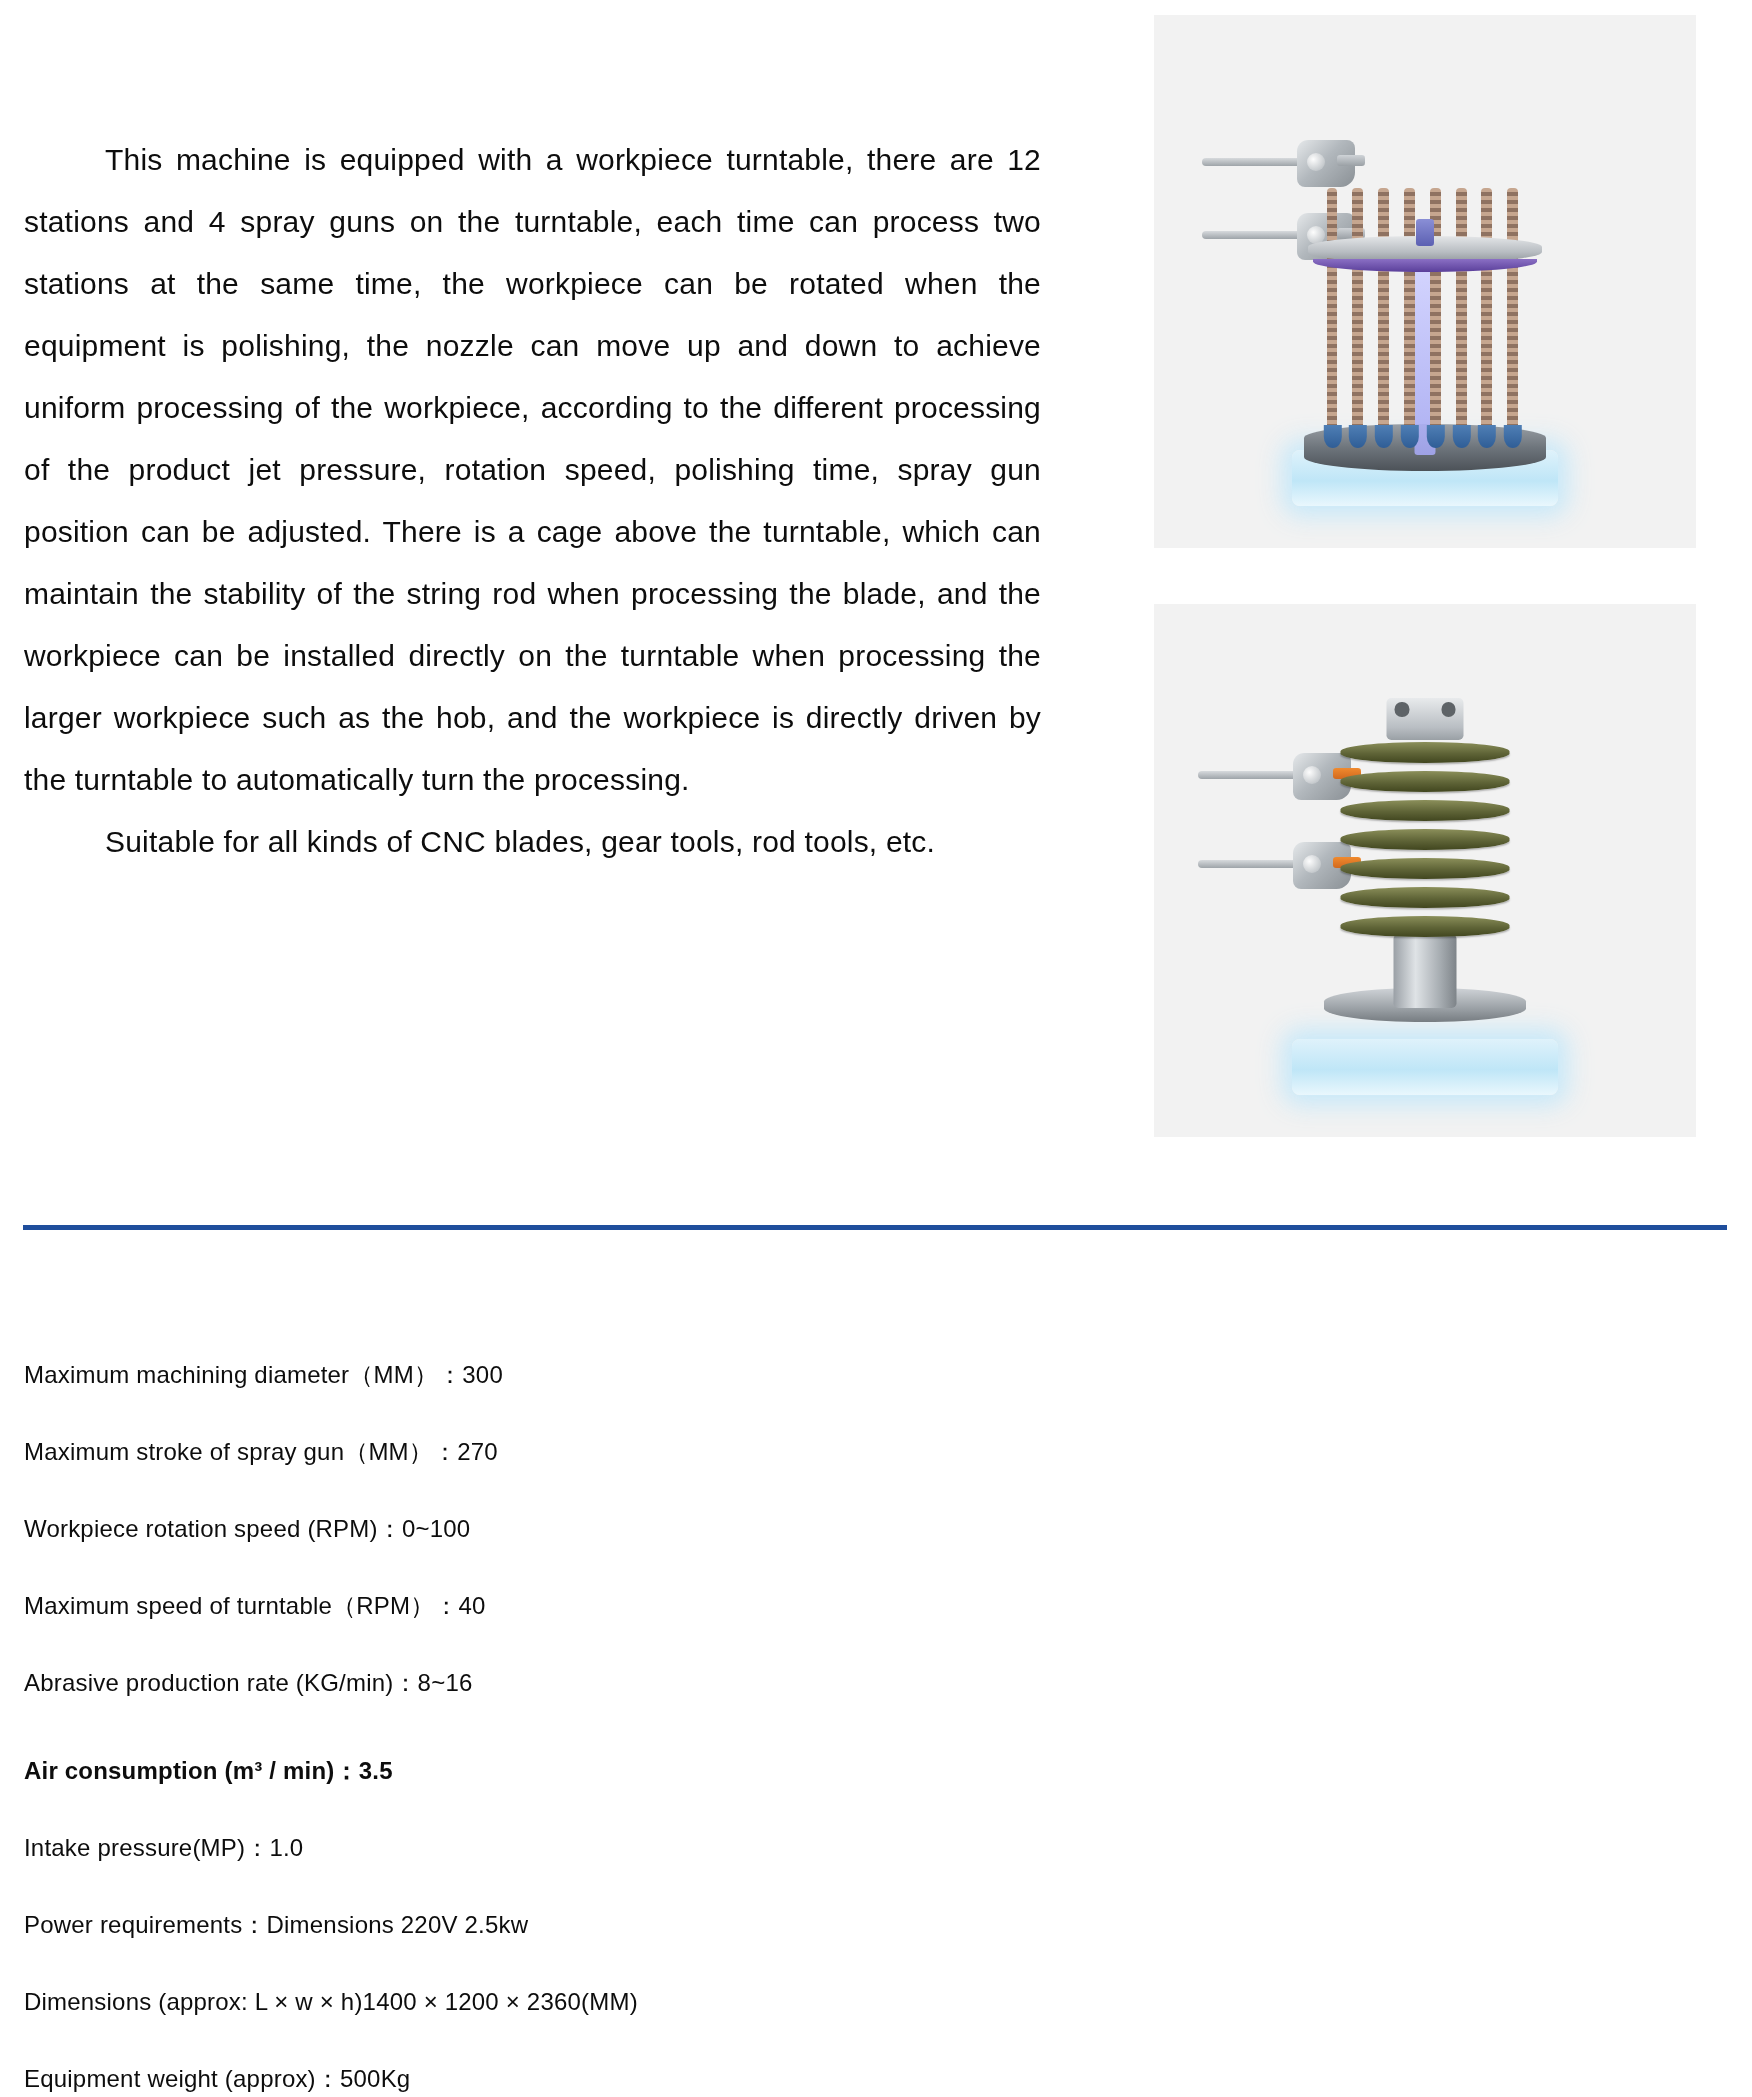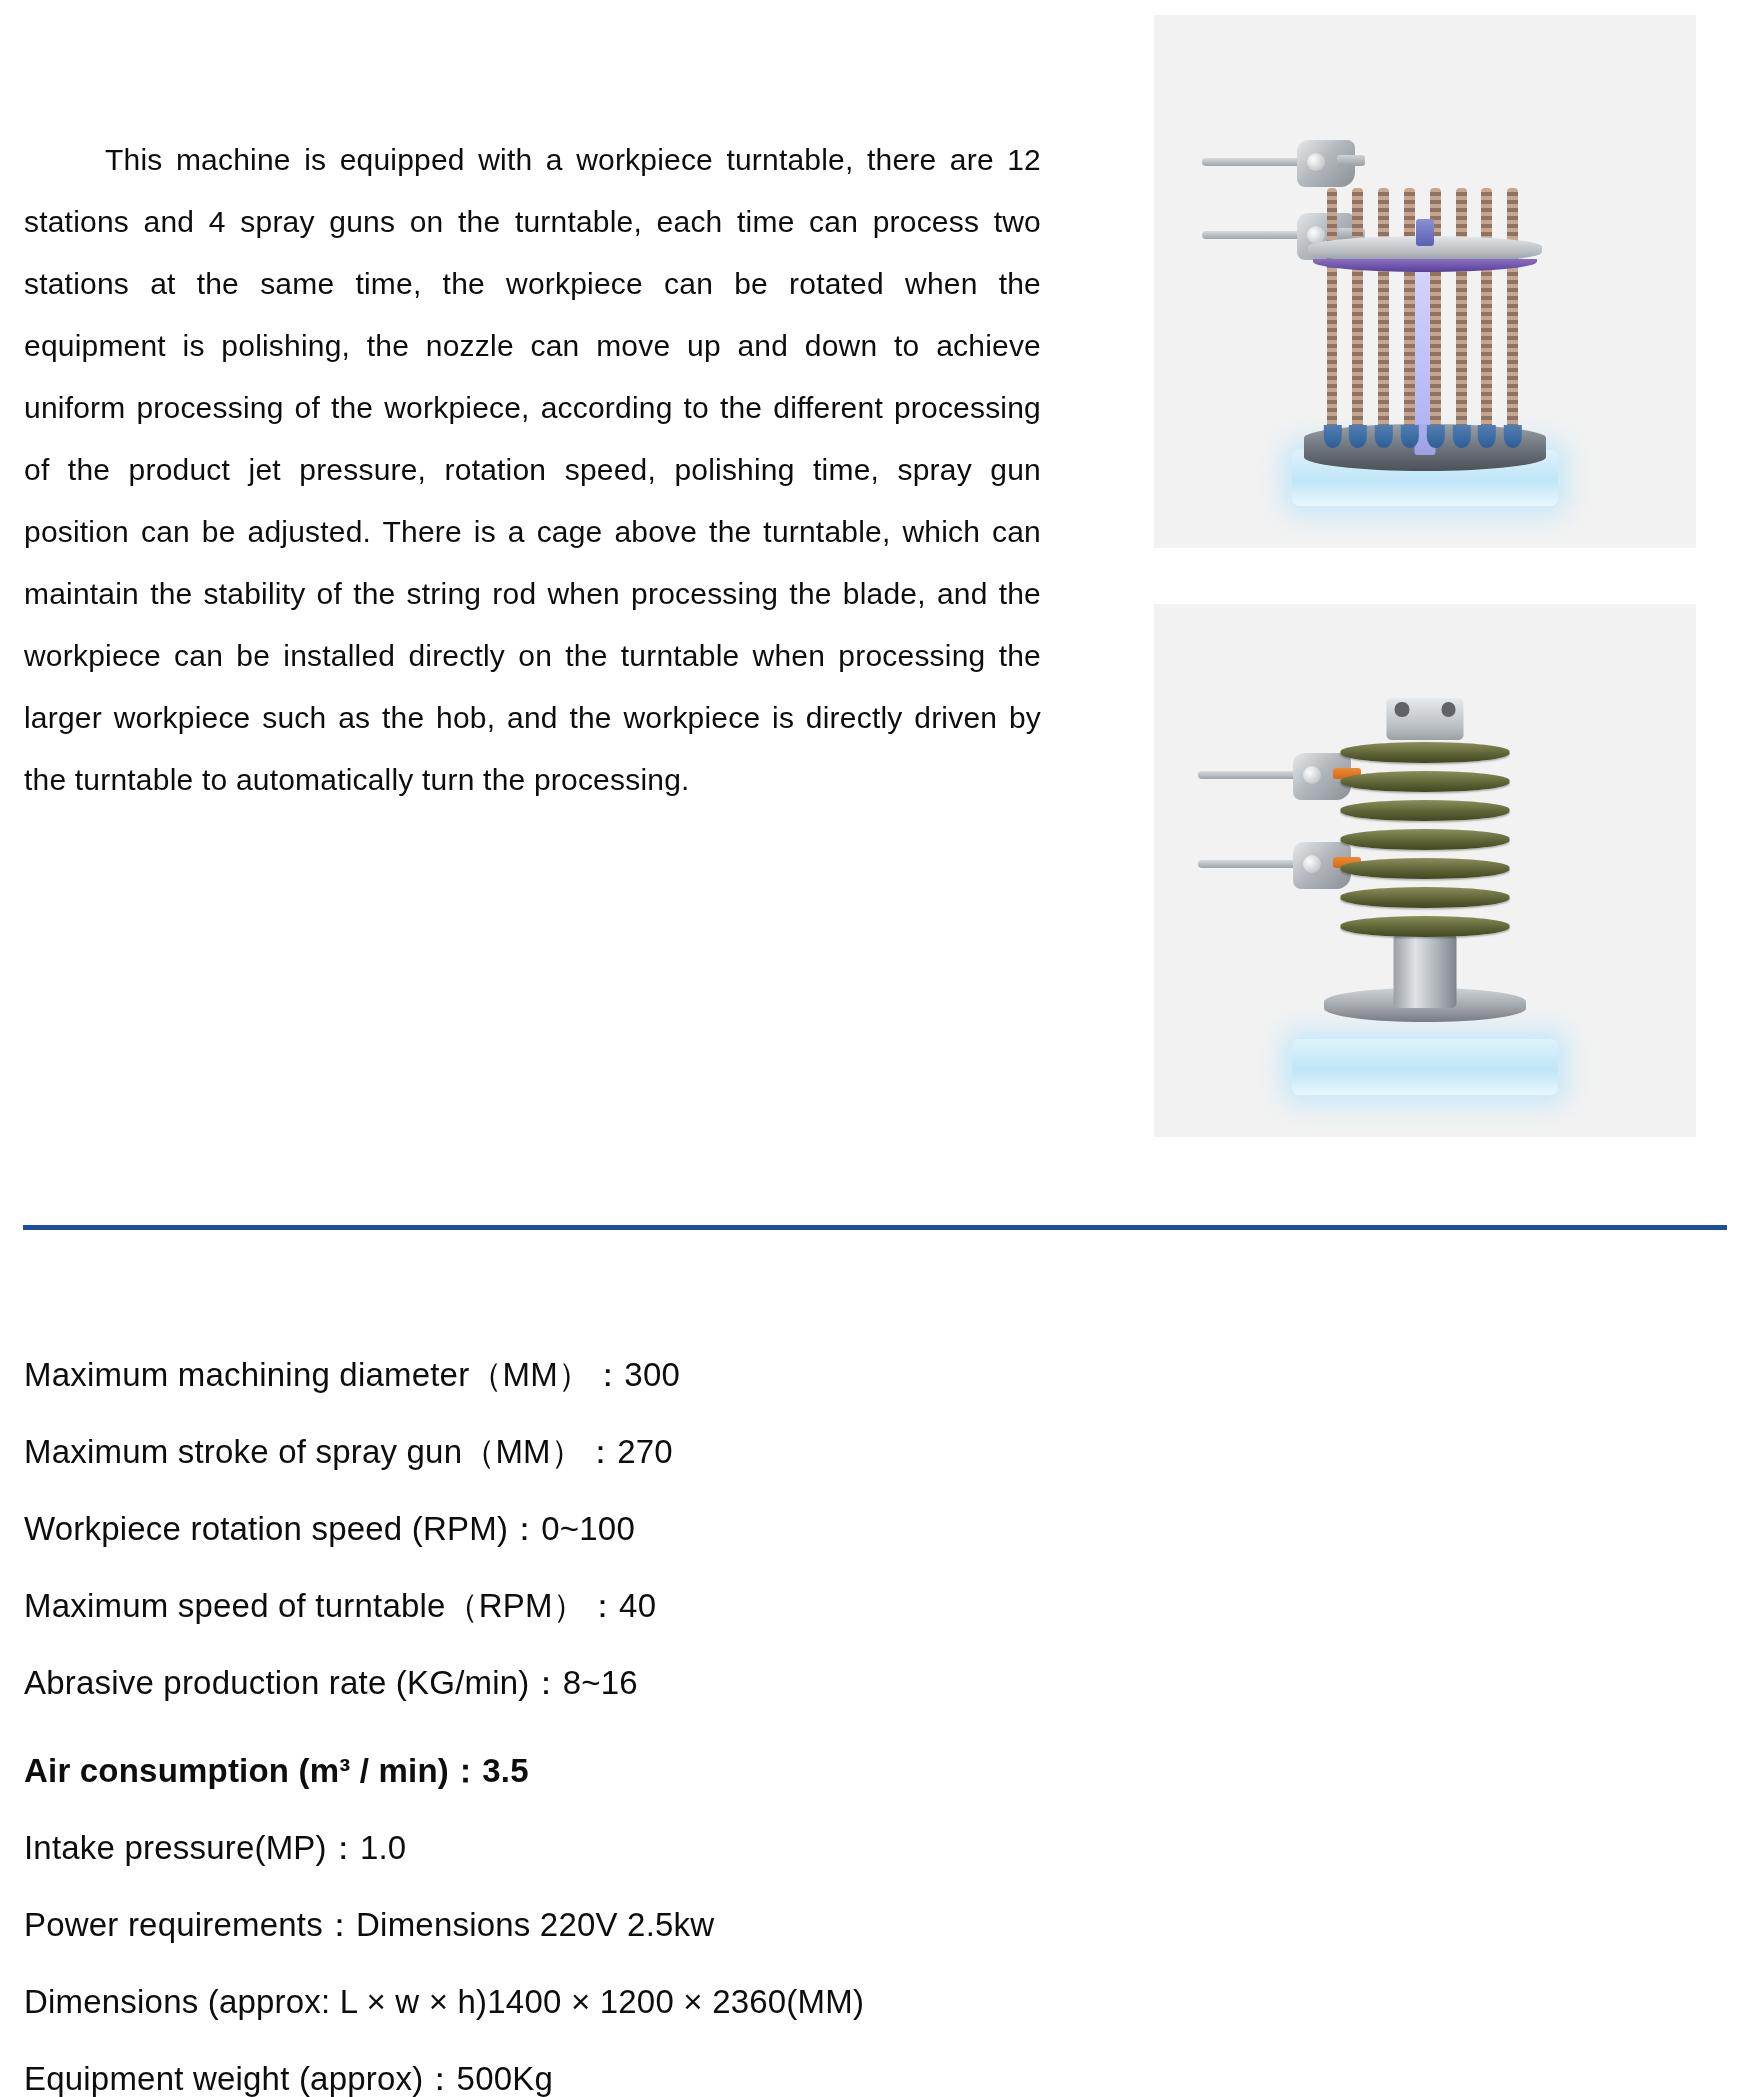--- a/index.html
+++ b/index.html
@@ -285,40 +285,41 @@
   }
 
   
   .specs {
     position: absolute;
     left: 24px;
     top: 1336px;
     width: 1614px;
   }
   .spec-line {
-    font-size: 33px;
+    font-size: 24px;
     line-height: 77px;
     color: #0d0d0d;
     white-space: nowrap;
     letter-spacing: 0.2px;
   }
   .spec-line.gap {
     margin-top: 11.3px;
     font-weight: bold;
   }
 </style>
 </head>
 <body>
 
 <div class="page">
 
   <div class="top-section">
 
     <div class="text-column">
       <p class="body-par first">This machine is equipped with a workpiece turntable, there are 12 stations and 4 spray guns on the turntable, each time can process two stations at the same time, the workpiece can be rotated when the equipment is polishing, the nozzle can move up and down to achieve uniform processing of the workpiece, according to the different processing of the product jet pressure, rotation speed, polishing time, spray gun position can be adjusted. There is a cage above the turntable, which can maintain the stability of the string rod when processing the blade, and the workpiece can be installed directly on the turntable when processing the larger workpiece such as the hob, and the workpiece is directly driven by the turntable to automatically turn the processing.</p>
+      <p class="body-par second">Suitable for all kinds of CNC blades, gear tools, rod tools, etc.</p>
     </div>
 
     <div class="image-column">
 
       <div class="photo one">
         <div class="gun gray" style="left:48px; top:121px;">
           <div class="barrel"></div>
           <div class="head"></div>
           <div class="tip"></div>
         </div>

